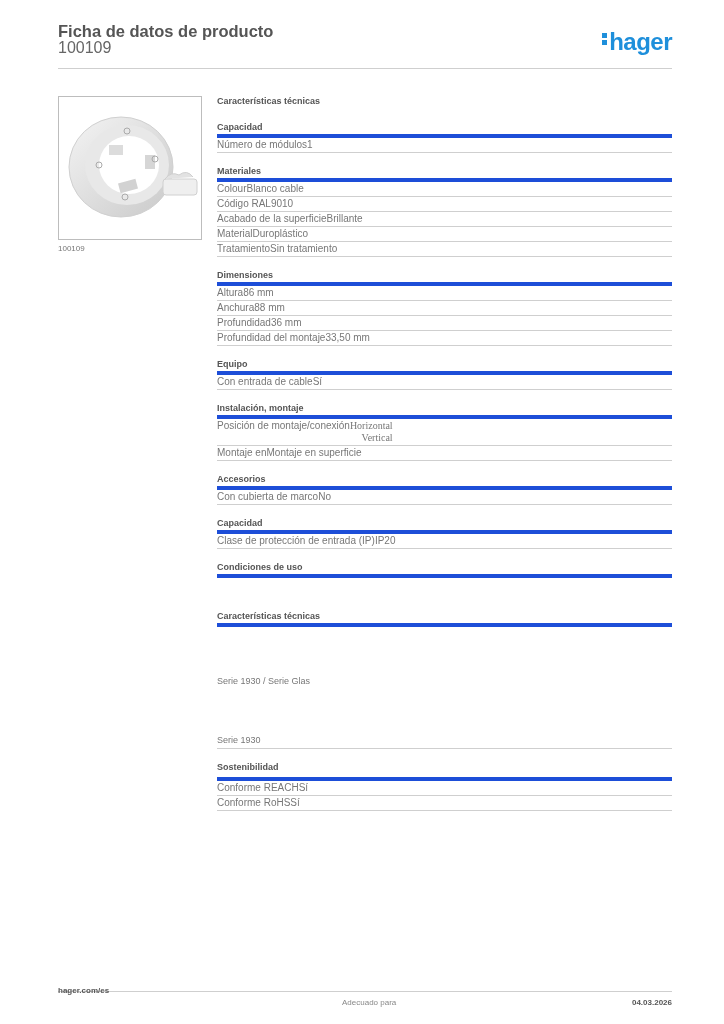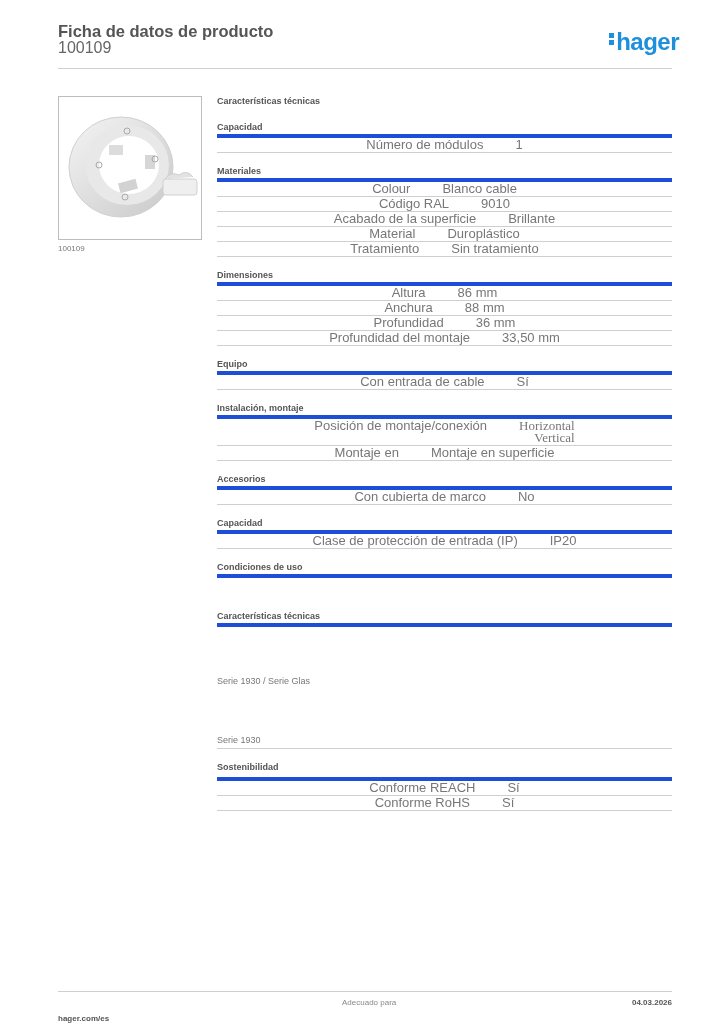--- a/index.html
+++ b/index.html
@@ -1,40 +1,40 @@
 <!DOCTYPE html>
 <html><head>
 <meta charset="utf-8">
 <style>
   html, body { margin: 0; padding: 0; background: #ffffff; }
   body { width: 724px; height: 1024px; position: relative; overflow: hidden;
          font-family: "Liberation Sans", sans-serif; color: #555; }
   .header-title { position: absolute; left: 58px; top: 21px; font-size: 16.5px; font-weight: bold; color: #555; line-height: 20px; text-align: right; }
   .header-code { position: absolute; left: 58px; top: 39px; font-size: 16px; color: #666; line-height: 18px; }
   .header-rule { position: absolute; left: 58px; top: 68px; width: 614px; height: 1px; background: #cfcfcf; }
-  .logo { position: absolute; right: 45px; top: 28px; font-size: 24px; font-weight: bold; color: #1e8fdb; letter-spacing: -0.5px; line-height: 28px; }
+  .logo { position: absolute; right: 52px; top: 28px; font-size: 24px; font-weight: bold; color: #1e8fdb; letter-spacing: -0.5px; line-height: 28px; }
   .logo .colon { display: inline-block; width: 5px; margin-right: 2px; vertical-align: 3px; }
   .logo .colon i { display: block; width: 5px; height: 5px; background: #1e8fdb; margin: 2px 0; }
 
   .image-frame { position: absolute; left: 58px; top: 96px; width: 142px; height: 142px; border: 1px solid #bdbdbd; background: #fff; }
   .image-caption { position: absolute; left: 58px; top: 244px; font-size: 8px; color: #777; }
 
   .specs { position: absolute; left: 217px; top: 95px; width: 455px; }
   .main-title { font-size: 9px; font-weight: bold; color: #555; height: 14px; line-height: 12px; margin-bottom: 12px; }
   .section { margin-bottom: 12px; }
   .section-title { font-size: 9px; font-weight: bold; color: #555; line-height: 12px; padding-bottom: 1px; border-bottom: 4px solid #1d4ed8; }
-  .row { display: flex; justify-content: center; font-size: 13px; color: #777; line-height: 12px; padding: 1px 0 1px 0; border-bottom: 1px solid #cfcfcf; gap: 32px; }
+  .row { display: flex; justify-content: flex-start; font-size: 10px; color: #777; line-height: 12px; padding: 1px 0 1px 0; border-bottom: 1px solid #cfcfcf; }
   .row .val { text-align: right; }
   .row .val span { display: block; font-family: Liberation Serif, serif; }
   .block { font-size: 9px; color: #777; line-height: 11px; padding: 1px 0 2px 0; border-bottom: 1px solid #cfcfcf; }
   .block span { display: block; margin-top: 48px; }
   .gap { height: 20px; }
 
   .footer-rule { position: absolute; left: 58px; top: 991px; width: 614px; height: 1px; background: #cfcfcf; }
-  .footer-left { position: absolute; left: 58px; top: 1014px; font-size: 8px; font-weight: bold; color: #555; }
+  .footer-left { position: absolute; left: 58px; top: 986px; font-size: 8px; font-weight: bold; color: #555; }
   .footer-center { position: absolute; left: 342px; top: 998px; font-size: 8px; color: #888; text-align: right; }
   .footer-right { position: absolute; right: 52px; top: 998px; font-size: 8px; font-weight: bold; color: #555; }
 </style>
 </head>
 <body>
 
 <div>
   <div class="header-title">Ficha de datos de producto</div>
   <div class="header-code">100109</div>
   <div class="logo"><span class="colon"><i></i><i></i></span><span>hager</span></div>

